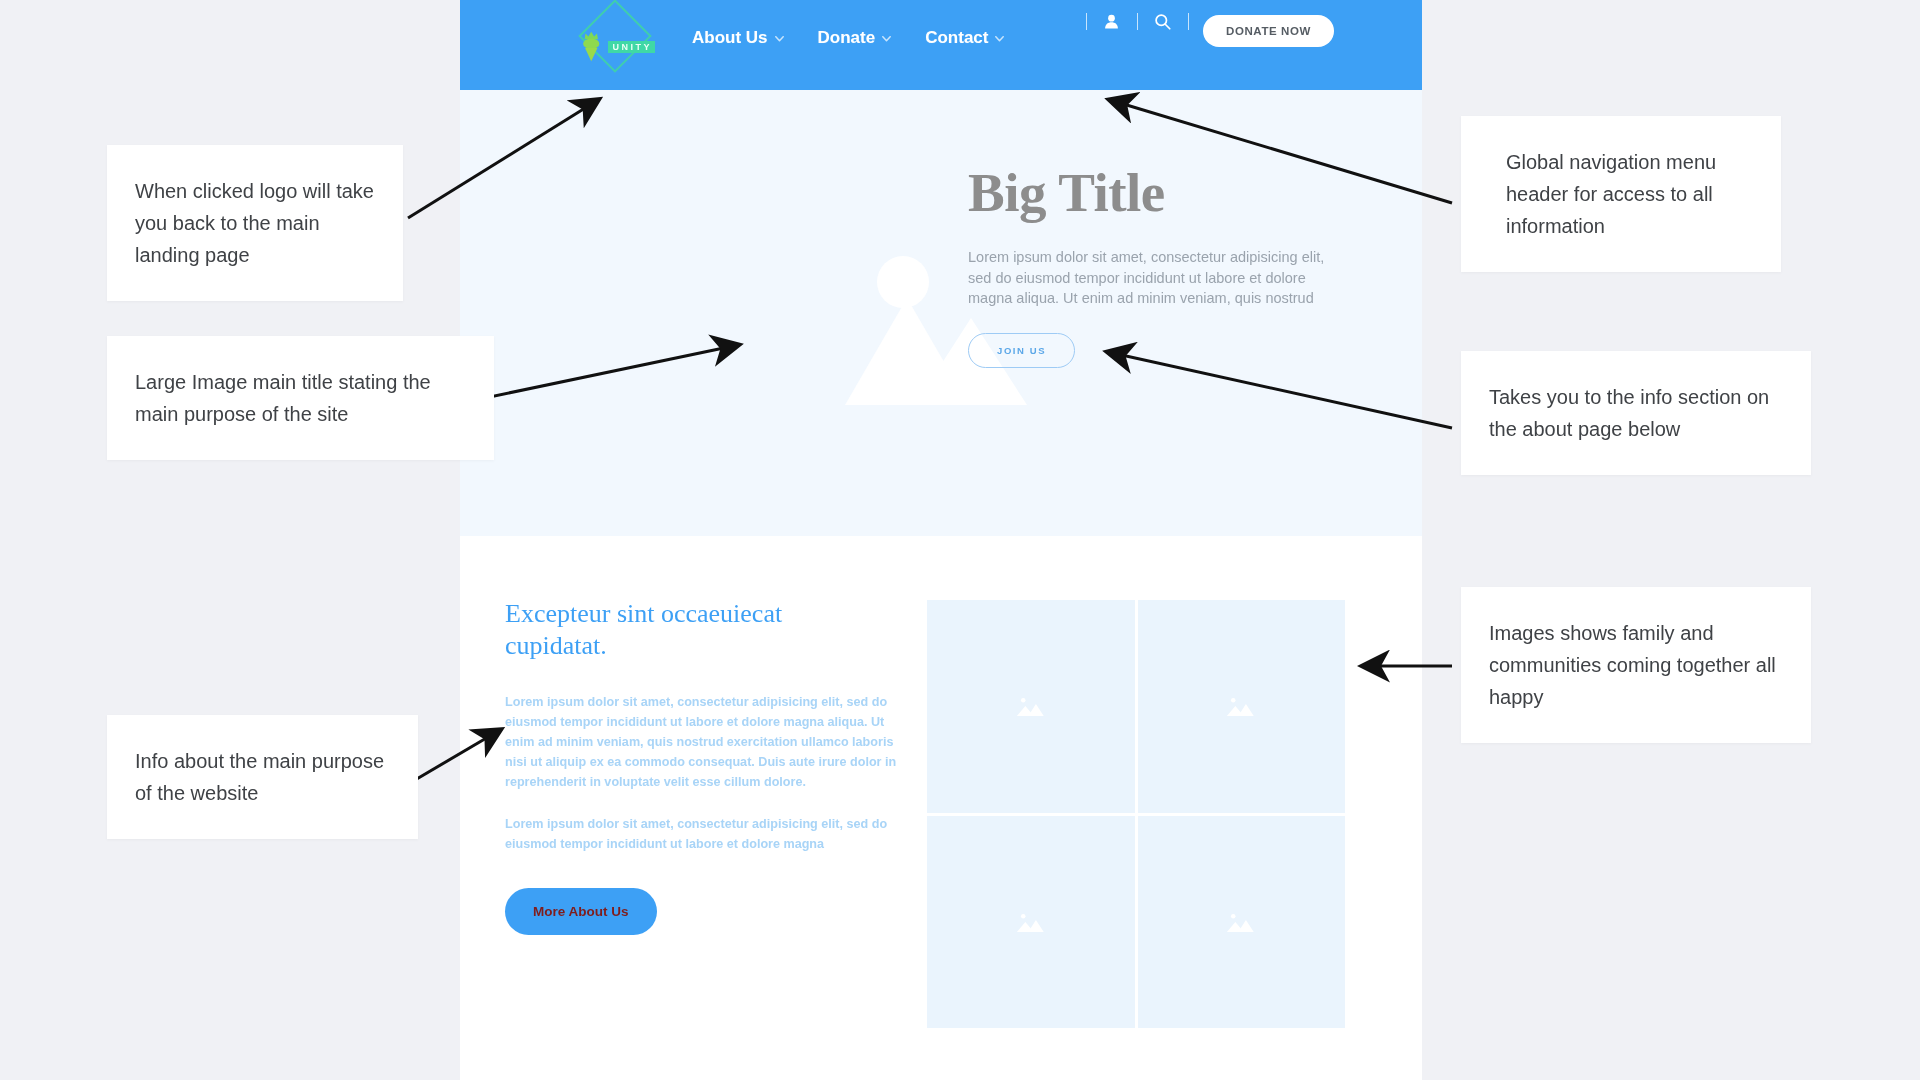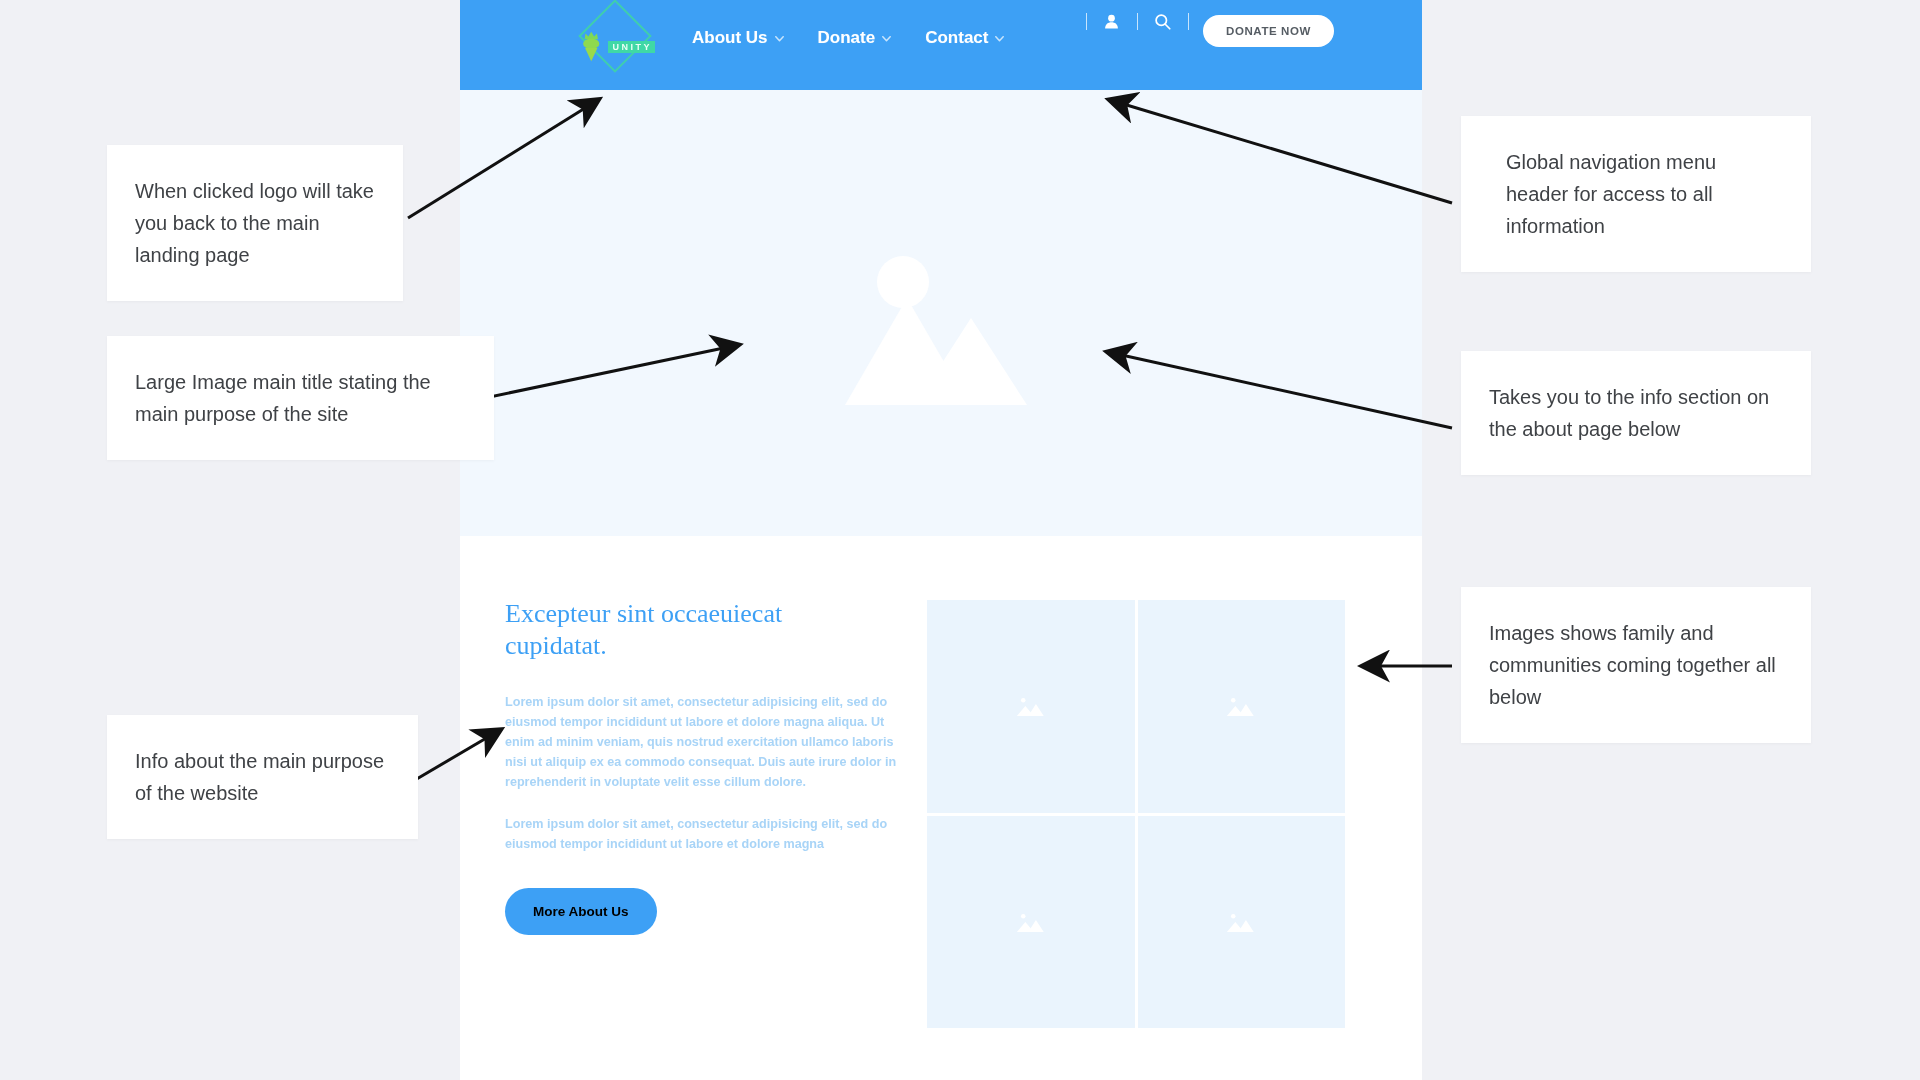--- a/index.html
+++ b/index.html
@@ -228,21 +228,21 @@
     margin-top: 22px;
     font-size: 12.6px;
     line-height: 20px;
     color: #a8d4f7;
     font-weight: 700;
     width: 400px;
   }
   .more-btn {
     margin-top: 34px;
     background: #3da0f5;
-    color: #000000;
+    color: #7f1d1d;
     border: none;
     border-radius: 24px;
     font-size: 13.5px;
     font-weight: 700;
     padding: 16px 28px;
     cursor: pointer;
     font-family: "Liberation Sans", sans-serif;
   }
   .gallery {
     margin-top: 2px;
@@ -341,20 +341,25 @@
       </div>
     </div>
 
     <div class="hero">
       <svg class="hero-img" viewBox="0 0 260 165">
         <circle cx="58" cy="42" r="26" fill="#ffffff"></circle>
         <path d="M0 165 L62 58 L124 165 Z" fill="#ffffff"></path>
         <path d="M70 165 L126 78 L182 165 Z" fill="#ffffff"></path>
       </svg>
 
+      <div class="hero-copy">
+        <div class="hero-title">Big Title</div>
+        <div class="hero-sub">Lorem ipsum dolor sit amet, consectetur adipisicing elit, sed do eiusmod tempor incididunt ut labore et dolore magna aliqua. Ut enim ad minim veniam, quis nostrud</div>
+        <button class="join-btn">JOIN US</button>
+      </div>
     </div>
 
     <div class="about">
       <div class="about-left">
         <div class="about-heading">Excepteur sint occaeuiecat cupidatat.</div>
         <div class="about-p">Lorem ipsum dolor sit amet, consectetur adipisicing elit, sed do eiusmod tempor incididunt ut labore et dolore magna aliqua. Ut enim ad minim veniam, quis nostrud exercitation ullamco laboris nisi ut aliquip ex ea commodo consequat. Duis aute irure dolor in reprehenderit in voluptate velit esse cillum dolore.</div>
         <div class="about-p2">Lorem ipsum dolor sit amet, consectetur adipisicing elit, sed do eiusmod tempor incididunt ut labore et dolore magna</div>
         <button class="more-btn">More About Us</button>
       </div>
 
@@ -410,19 +415,19 @@
 
     <line x1="1452" y1="666" x2="1363" y2="666" stroke="#111111" stroke-width="3" marker-end="url(#ah)"></line>
   </svg>
 
   <div class="callout" style="left:107px; top:145px; width:296px;">When clicked logo will take you back to the main landing page</div>
 
   <div class="callout" style="left:107px; top:336px; width:387px;">Large Image main title stating the main purpose of the site</div>
 
   <div class="callout" style="left:107px; top:715px; width:311px;">Info about the main purpose of the website</div>
 
-  <div class="callout" style="left:1461px; top:116px; width:350px;padding-left:45px;">Global navigation menu header for access to all information</div>
+  <div class="callout" style="left:1461px; top:116px; width:320px;padding-left:45px;">Global navigation menu header for access to all information</div>
 
   <div class="callout" style="left:1461px; top:351px; width:350px;">Takes you to the info section on the about page below</div>
 
-  <div class="callout" style="left:1461px; top:587px; width:350px;">Images shows family and communities coming together all below</div>
+  <div class="callout" style="left:1461px; top:587px; width:350px;">Images shows family and communities coming together all happy</div>
 
 </div>
 
 </body></html>

